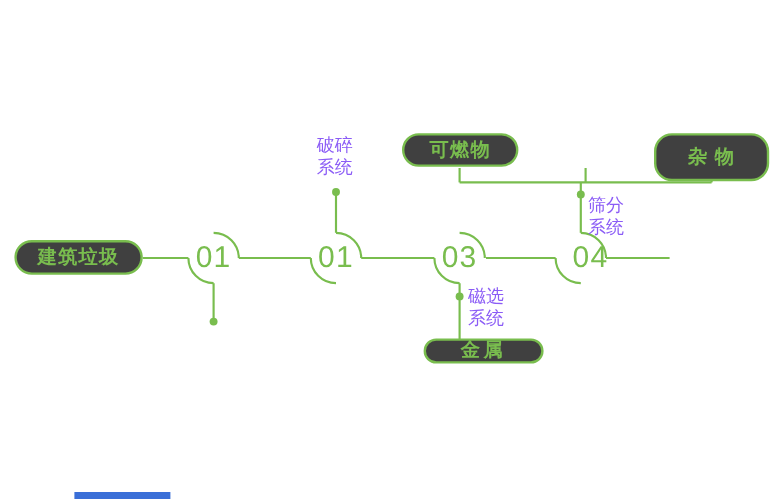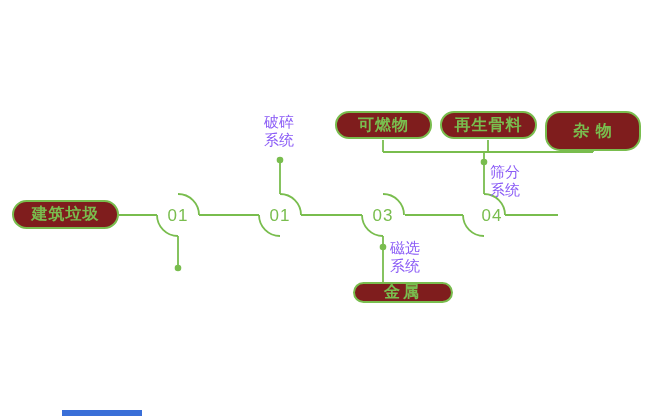--- a/index.html
+++ b/index.html
@@ -21,31 +21,31 @@
     width: 648px; height: 416px;
   }
   .pill {
     position: absolute;
     display: flex;
     align-items: center;
     justify-content: center;
     border: 2px solid #79bd4e;
     border-radius: 15px;
     color: #79bd4e;
-    background: #7f1d1d;
+    background: #404040;
     font-size: 16px;
     font-weight: 600;
     letter-spacing: 1px;
     white-space: nowrap;
   }
   .station-number {
     position: absolute;
     transform: translate(-50%, -50%);
     color: #79bd4e;
-    font-size: 17px;
+    font-size: 25px;
     font-weight: 400;
     letter-spacing: 1px;
     line-height: 1;
   }
   .process-label {
     position: absolute;
     font-size: 15px;
     line-height: 18px;
     color: #8b5cf6;
     white-space: pre-line;
@@ -108,20 +108,19 @@
   <div class="station-number" style="left:492px; top:215px;text-align:center;">04</div>
 
   <div class="process-label centered" style="left:279px; top:113px;">破碎
 系统</div>
   <div class="process-label" style="left:390px; top:239px;">磁选
 系统</div>
   <div class="process-label" style="left:490px; top:163px;">筛分
 系统</div>
 
   <div class="pill" style="left:335px; top:111px; width:97px; height:28px;">可燃物</div>
-  <div class="pill" style="left:440px; top:111px; width:97px; height:28px;">再生骨料</div>
   <div class="pill" style="left:545px; top:111px; width:96px; height:40px;">杂 物</div>
 
   <div class="pill" style="left:353px; top:282px; width:100px; height:21px; letter-spacing:3px;">金属</div>
 
   <div class="bottom-bar"></div>
 
 </div>
 
 </body></html>

